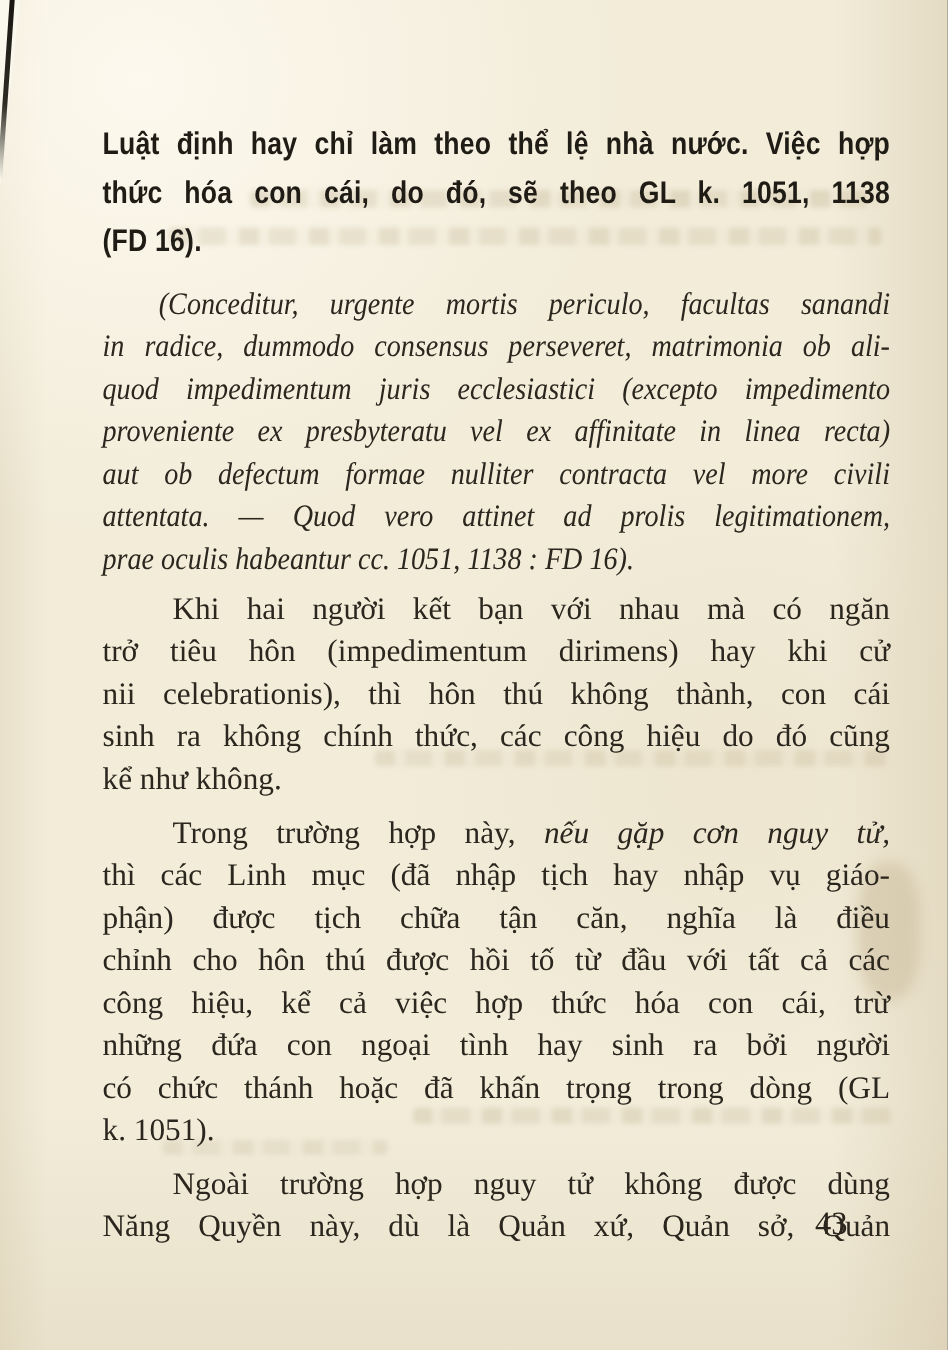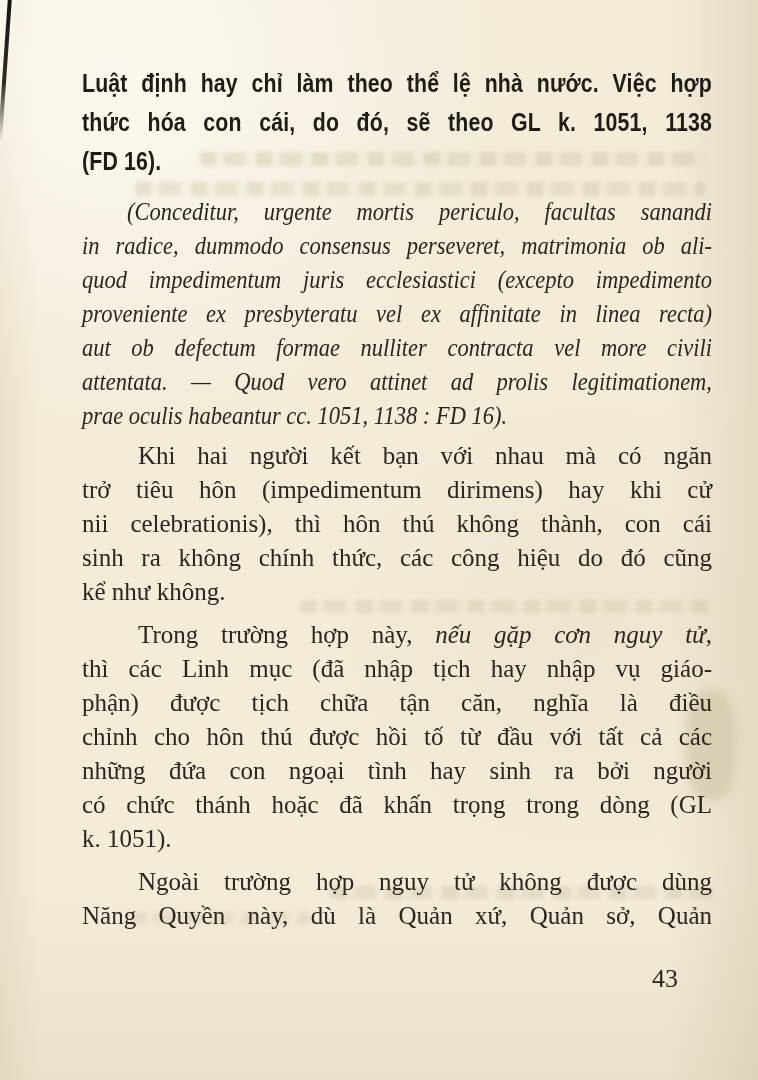--- a/index.html
+++ b/index.html
@@ -13,21 +13,21 @@
       #f2ecd9;
   }
   .corner-sliver{position:absolute;left:0;top:0;width:16px;height:150px;
     background:#faf7ec;clip-path:polygon(0 0,100% 0,0 100%);}
   .edge-line{position:absolute;left:3px;top:-8px;width:4px;height:152px;border-radius:2px;
     background:linear-gradient(#15140f,#2e2c23 60%,rgba(46,44,35,0));transform:rotate(4deg);}
   .content{position:absolute;left:82px;top:0;width:630px;color:#2b261e;}
   .block{margin:0;}
   .line{text-align:justify;text-align-last:justify;overflow:visible;}
   .line.last{text-align-last:left;}
-  .heading{margin-top:64px;color:#1f1c16;}
+  .heading{margin-top:96px;color:#1f1c16;}
   .heading .line{
     font-family:"Liberation Sans",sans-serif;font-weight:700;font-size:25px;line-height:39px;
     width:740px;transform:scaleX(0.8514);transform-origin:0 50%;letter-spacing:0.2px;}
   .latin{margin-top:14px;}
   .latin .line{
     font-family:"Liberation Serif",serif;font-style:italic;font-size:25px;line-height:34px;
     width:700px;transform:scaleX(0.9);transform-origin:0 50%;}
   .latin .line.first{text-indent:50px;}
   .body{margin-top:6px;}
   .body + .body{margin-top:9px;}
@@ -82,20 +82,21 @@
         <div class="line"><span>trở tiêu hôn (impedimentum dirimens) hay khi cử</span></div>
         <div class="line"><span>nii celebrationis), thì hôn thú không thành, con cái</span></div>
         <div class="line"><span>sinh ra không chính thức, các công hiệu do đó cũng</span></div>
         <div class="line last"><span>kể như không.</span></div>
       </div>
       <div class="block body">
         <div class="line first"><span>Trong trường hợp này, </span><span class="it">nếu gặp cơn nguy tử,</span></div>
         <div class="line"><span>thì các Linh mục (đã nhập tịch hay nhập vụ giáo-</span></div>
         <div class="line"><span>phận) được tịch chữa tận căn, nghĩa là điều</span></div>
         <div class="line"><span>chỉnh cho hôn thú được hồi tố từ đầu với tất cả các</span></div>
+        <div class="line"><span>công hiệu, kể cả việc hợp thức hóa con cái, trừ</span></div>
         <div class="line"><span>những đứa con ngoại tình hay sinh ra bởi người</span></div>
         <div class="line"><span>có chức thánh hoặc đã khấn trọng trong dòng (GL</span></div>
         <div class="line last"><span>k. 1051).</span></div>
       </div>
       <div class="block body">
         <div class="line first"><span>Ngoài trường hợp nguy tử không được dùng</span></div>
         <div class="line"><span>Năng Quyền này, dù là Quản xứ, Quản sở, Quản</span></div>
       </div>
     </div>
 

